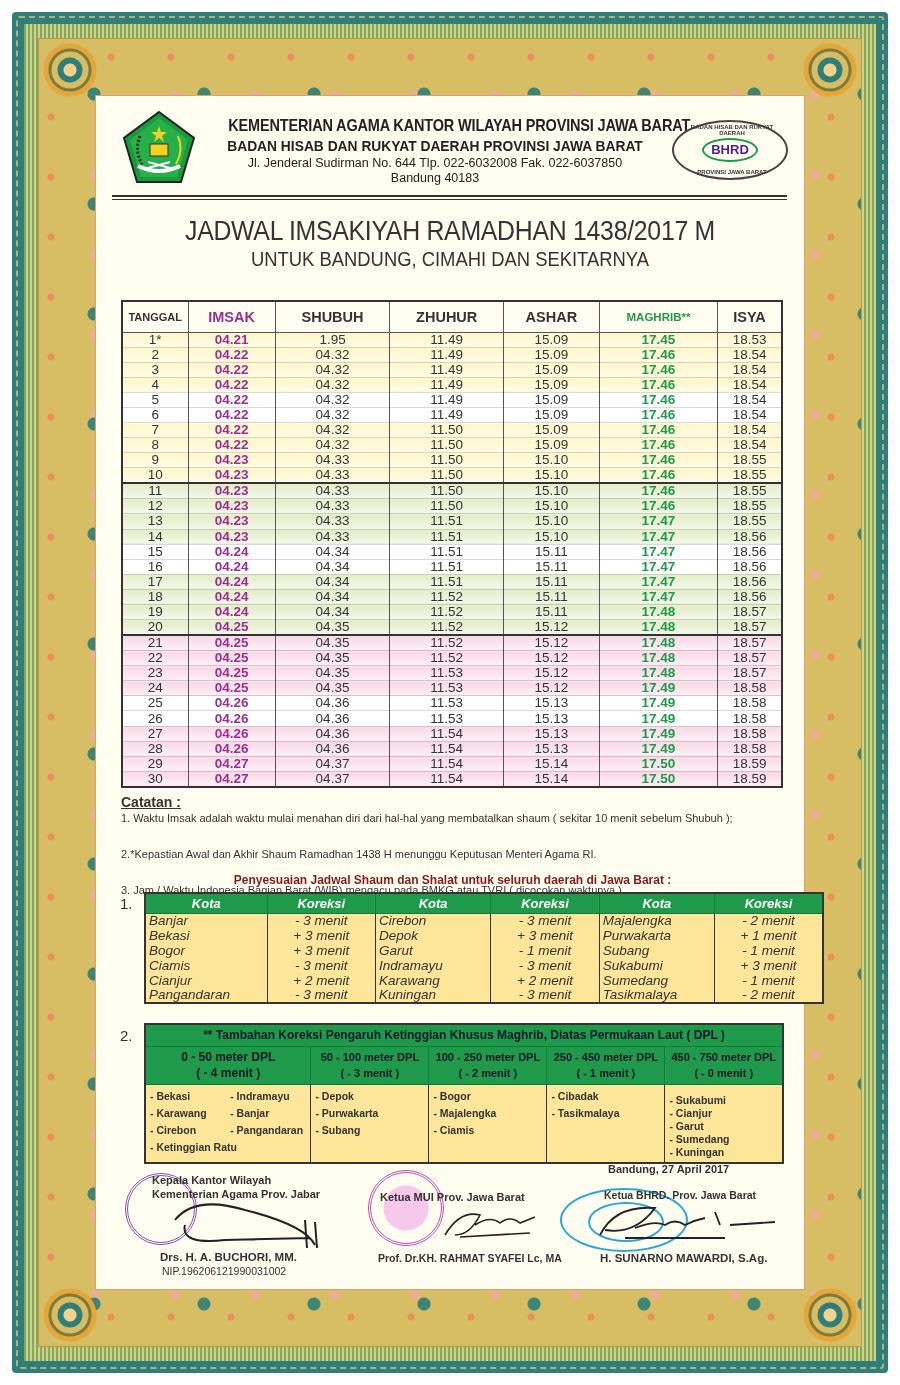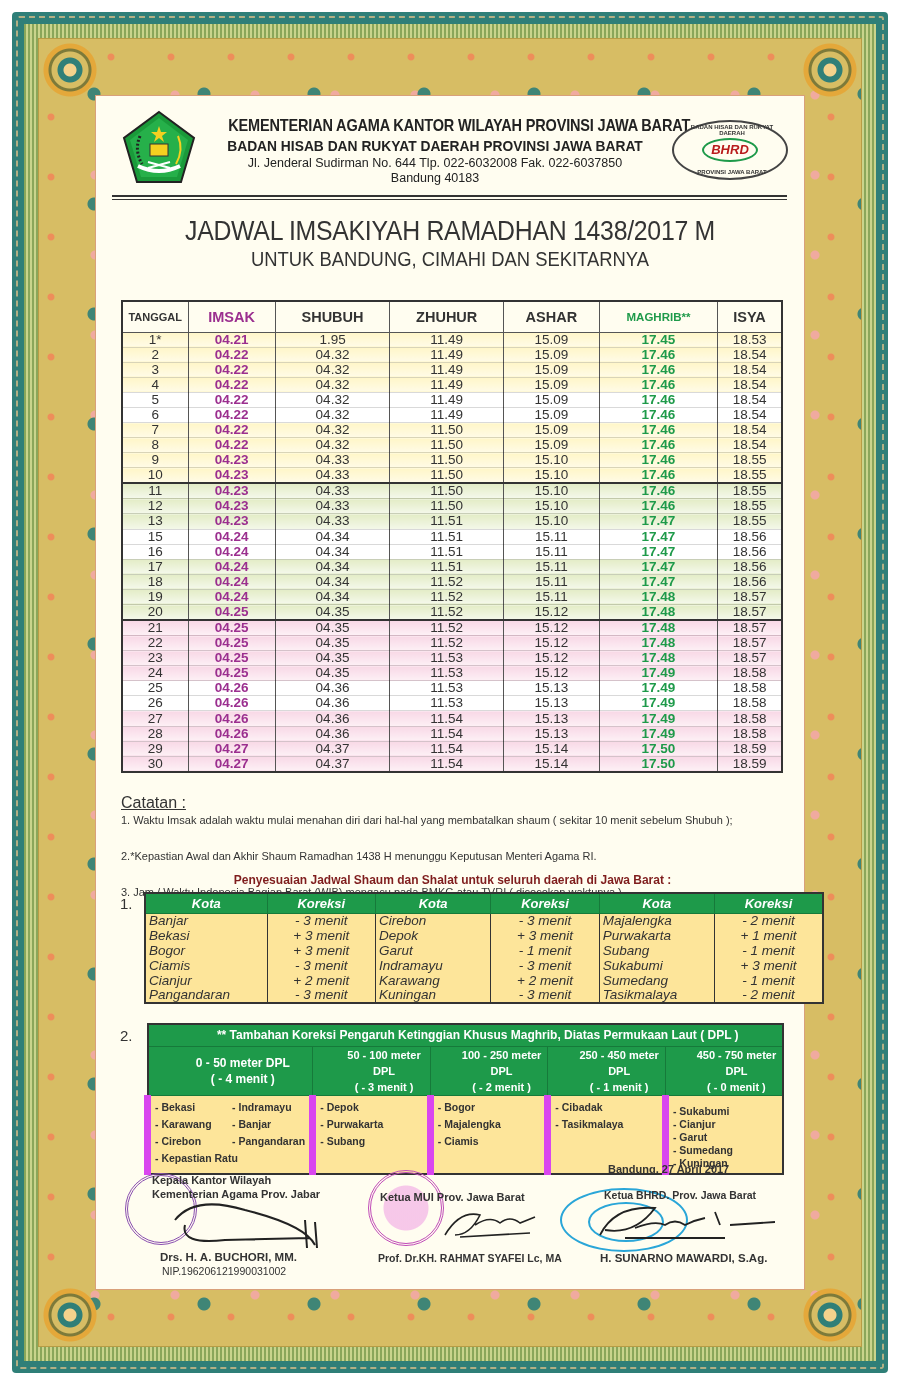--- a/index.html
+++ b/index.html
@@ -48,22 +48,22 @@
   .h1 { font-size: 16.5px; font-weight: bold; color: #222; letter-spacing: -0.2px; transform: scaleX(0.88); transform-origin: center; white-space: nowrap; }
   .h2 { font-size: 15px; font-weight: bold; color: #222; margin-top: 2px; white-space: nowrap; transform: scaleX(0.92); }
   .h3 { font-size: 12.5px; color: #222; margin-top: 2px; white-space: nowrap; }
   .h4 { font-size: 12.5px; color: #222; margin-top: 1px; }
   .bhrd-logo {
     position: absolute; left: 672px; top: 120px; width: 116px; height: 60px;
     border: 2px solid #444; border-radius: 50%;
   }
   .bhrd-logo .inner {
     position: absolute; left: 28px; top: 16px; width: 56px; height: 24px;
-    border: 2px solid #1e9a4a; border-radius: 50%; color: #b91c1c;
-    font-weight: bold; font-size: 13px; text-align: center; line-height: 20px; font-style: italic;
+    border: 2px solid #1e9a4a; border-radius: 50%; color: #4c1d95;
+    font-weight: bold; font-size: 13px; text-align: center; line-height: 20px;
   }
   .bhrd-logo .arc-top { position: absolute; left: 8px; top: 2px; width: 100px; font-size: 6px; font-weight: bold; text-align: center; color: #333; }
   .bhrd-logo .arc-bot { position: absolute; left: 8px; bottom: 3px; width: 100px; font-size: 6px; font-weight: bold; text-align: center; color: #333; }
   .header-rule { position: absolute; left: 112px; top: 195px; width: 675px; height: 5px; border-top: 2px solid #333; border-bottom: 1px solid #333; }
 
   .title { position: absolute; left: 100px; top: 216px; width: 700px; text-align: center; font-size: 27px; color: #333; letter-spacing: -0.3px; transform: scaleX(0.92); }
   .subtitle { position: absolute; left: 100px; top: 248px; width: 700px; text-align: center; font-size: 20px; color: #333; transform: scaleX(0.92); }
 
   
   table { border-collapse: collapse; }
@@ -76,40 +76,40 @@
   .sched td.imsak { color: #9b2f8f; font-weight: bold; }
   .sched td.maghrib { color: #1e9a4a; font-weight: bold; }
   .sched tr.g1 td { background: linear-gradient(180deg, #fff6c8, #fffbe6); }
   .sched tr.g2 td { background: linear-gradient(180deg, #e3ecc6, #f4f8ea); }
   .sched tr.g3 td { background: linear-gradient(180deg, #f8d8e6, #fdf0f5); }
   .sched tr.sep td { border-top: 2px solid #333; }
   .sched tr.mid td { background: #ffffff; }
 
   
   .notes { position: absolute; left: 121px; top: 794px; width: 665px; font-size: 11px; color: #333; }
-  .notes .head { font-weight: normal; text-decoration: underline; font-size: 16px; }
+  .notes .head { font-weight: bold; text-decoration: underline; font-size: 14px; }
   .notes p { margin-top: 2px; line-height: 13px; }
   .notes p.indent { padding-left: 14px; text-indent: -14px; }
   .notes p.gap { margin-top: 23px; }
   .adj-title { position: absolute; left: 120px; top: 873px; width: 665px; text-align: center; font-size: 12px; font-weight: bold; color: #7f1d1d; }
 
   
   .num { position: absolute; font-size: 15px; color: #333; }
   .corr { position: absolute; left: 144px; top: 892px; width: 680px; border: 2px solid #333; font-style: italic; }
   .corr th { background: #1e9a4a; color: #fff; font-size: 13px; height: 20px; border: 1px solid #167a3a; font-weight: bold; }
   .corr td { background: #fde59a; font-size: 13.5px; color: #333; height: 15px; line-height: 14px; border-left: 1px solid #333; border-right: 1px solid #333; padding: 0 3px; }
   .corr td.k { text-align: center; }
 
   
   .dpl { position: absolute; left: 144px; top: 1023px; width: 640px; border: 2px solid #333; }
-  .dpl th { background: #1e9a4a; color: #ffffff; font-weight: bold; border: 1px solid #167a3a; font-size: 11px; padding-left: 25px; }
+  .dpl th { background: #1e9a4a; color: #0f172a; font-weight: bold; border: 1px solid #167a3a; font-size: 11px; }
   .dpl th.cap { font-size: 12px; height: 22px; }
   .dpl th.rng { height: 38px; line-height: 16px; }
   .dpl th.rng.first { font-size: 12px; }
-  .dpl td { background: #fde59a; vertical-align: top; border-left: 7px solid #d946ef; border-right: 1px solid #333; height: 72px; font-size: 10.5px; font-weight: bold; color: #333; padding: 3px 4px; line-height: 17px; }
+  .dpl td { background: #fde59a; vertical-align: top; border-left: 1px solid #d946ef; border-right: 1px solid #333; height: 72px; font-size: 10.5px; font-weight: bold; color: #333; padding: 3px 4px; line-height: 17px; }
   .dpl td.tight { line-height: 13px; padding-top: 9px; }
   .dpl td .two { display: grid; grid-template-columns: 1fr 1fr; column-gap: 4px; }
 
   
   .sig-date { position: absolute; left: 608px; top: 1163px; font-size: 11px; font-weight: bold; color: #333; }
   .stamp { position: absolute; border-radius: 50%; }
   .stamp.kemenag { left: 125px; top: 1173px; width: 72px; height: 72px; border: 3px double #8a4fb0; }
   .stamp.mui { left: 368px; top: 1170px; width: 76px; height: 76px; border: 3px double #c04bb8; background: radial-gradient(circle, rgba(230,100,220,.35) 0 22px, transparent 23px); }
   .stamp.bhrd { left: 560px; top: 1188px; width: 128px; height: 64px; border: 2px solid #2aa6d8; }
   .stamp.bhrd::after { content: ""; position: absolute; left: 26px; top: 12px; width: 72px; height: 36px; border: 2px solid #2aa6d8; border-radius: 50%; }
@@ -282,20 +282,29 @@
         <td>18.55</td>
       </tr>
       <tr class="g2">
         <td class="tg">13</td>
         <td class="imsak">04.23</td>
         <td>04.33</td>
         <td>11.51</td>
         <td>15.10</td>
         <td class="maghrib">17.47</td>
         <td>18.55</td>
+      </tr>
+      <tr class="g2">
+        <td class="tg">14</td>
+        <td class="imsak">04.23</td>
+        <td>04.33</td>
+        <td>11.51</td>
+        <td>15.10</td>
+        <td class="maghrib">17.47</td>
+        <td>18.56</td>
       </tr>
       <tr class="g2 mid">
         <td class="tg">15</td>
         <td class="imsak">04.24</td>
         <td>04.34</td>
         <td>11.51</td>
         <td>15.11</td>
         <td class="maghrib">17.47</td>
         <td>18.56</td>
       </tr>
@@ -541,21 +550,21 @@
   <tbody>
     <tr id="dpl-body">
         <td>
           <div class="two">
             <div>- Bekasi</div>
             <div>- Indramayu</div>
             <div>- Karawang</div>
             <div>- Banjar</div>
             <div>- Cirebon</div>
             <div>- Pangandaran</div>
-            <div style="grid-column: 1 / span 2;">- Kepastian Ratu</div>
+            <div style="grid-column: 1 / span 2;">- Ketinggian Ratu</div>
           </div>
         </td>
         <td>
           <div>- Depok</div>
           <div>- Purwakarta</div>
           <div>- Subang</div>
         </td>
         <td>
           <div>- Bogor</div>
           <div>- Majalengka</div>

